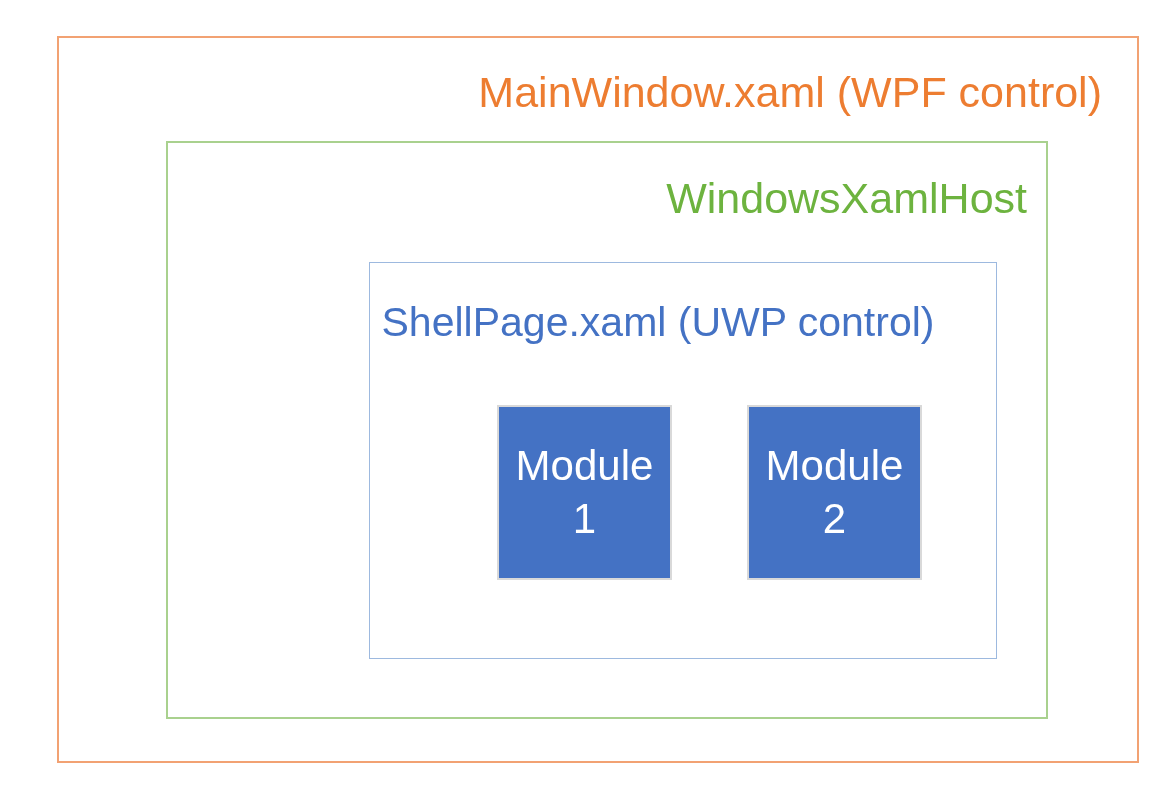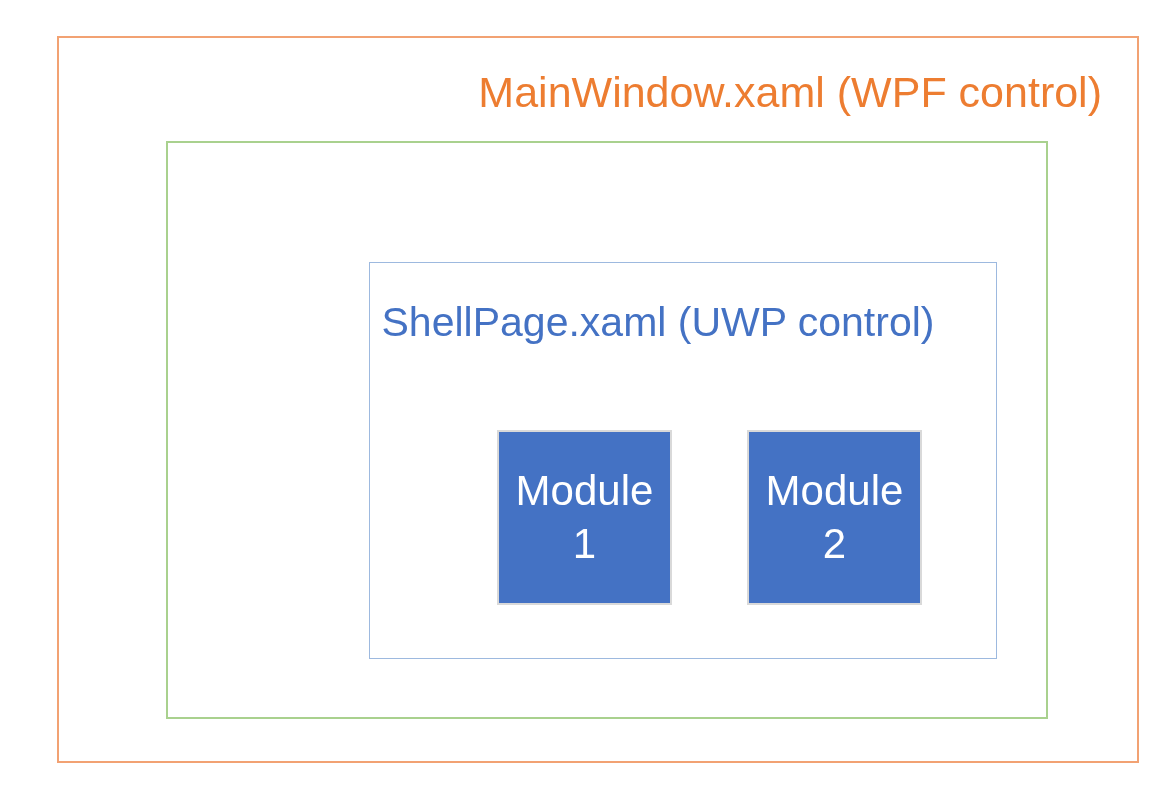--- a/index.html
+++ b/index.html
@@ -45,36 +45,36 @@
   }
 
   .module-box {
     position: absolute; top: 142px;
     width: 175px; height: 175px;
     border: 2px solid;
     display: flex; flex-direction: column;
     align-items: center; justify-content: center;
     font-size: 42px; line-height: 1.26;
     text-align: center;
-    margin-top: 25px;
   }
   .module-1 { left: 127px; }
   .module-2 { left: 377px; }
 </style>
 </head>
 <body>
 
 <div class="canvas">
 
   <div class="frame outer-frame" style="border-color: rgb(242, 162, 115);">
 
     <div class="outer-label" style="color: rgb(237, 125, 49);">MainWindow.xaml (WPF control)</div>
 
     <div class="frame host-frame" style="border-color: rgb(169, 209, 142);">
 
+      <div class="host-label" style="color: rgb(109, 179, 63);">WindowsXamlHost</div>
 
       <div class="frame shell-frame" style="border-color: rgb(157, 185, 223);">
 
         <div class="shell-label" style="color: rgb(68, 114, 196);">ShellPage.xaml (UWP control)</div>
 
         <div class="module-box module-1" style="background-color: rgb(68, 114, 196); border-color: rgb(217, 217, 217); color: rgb(255, 255, 255);">
           <span>Module</span>
           <span>1</span>
         </div>
 

